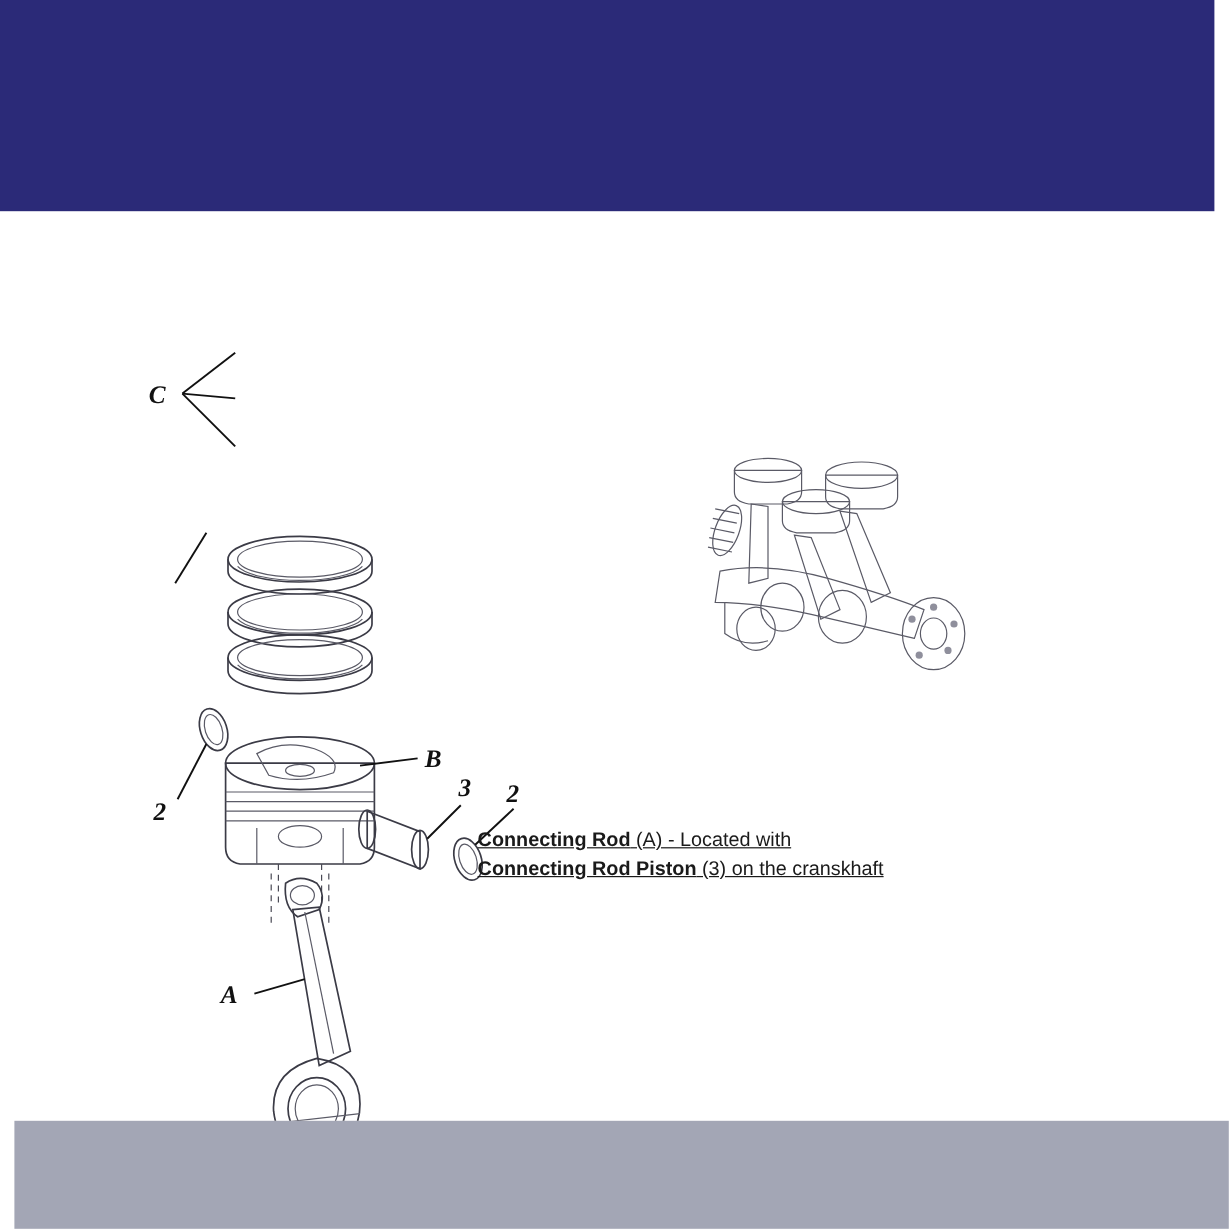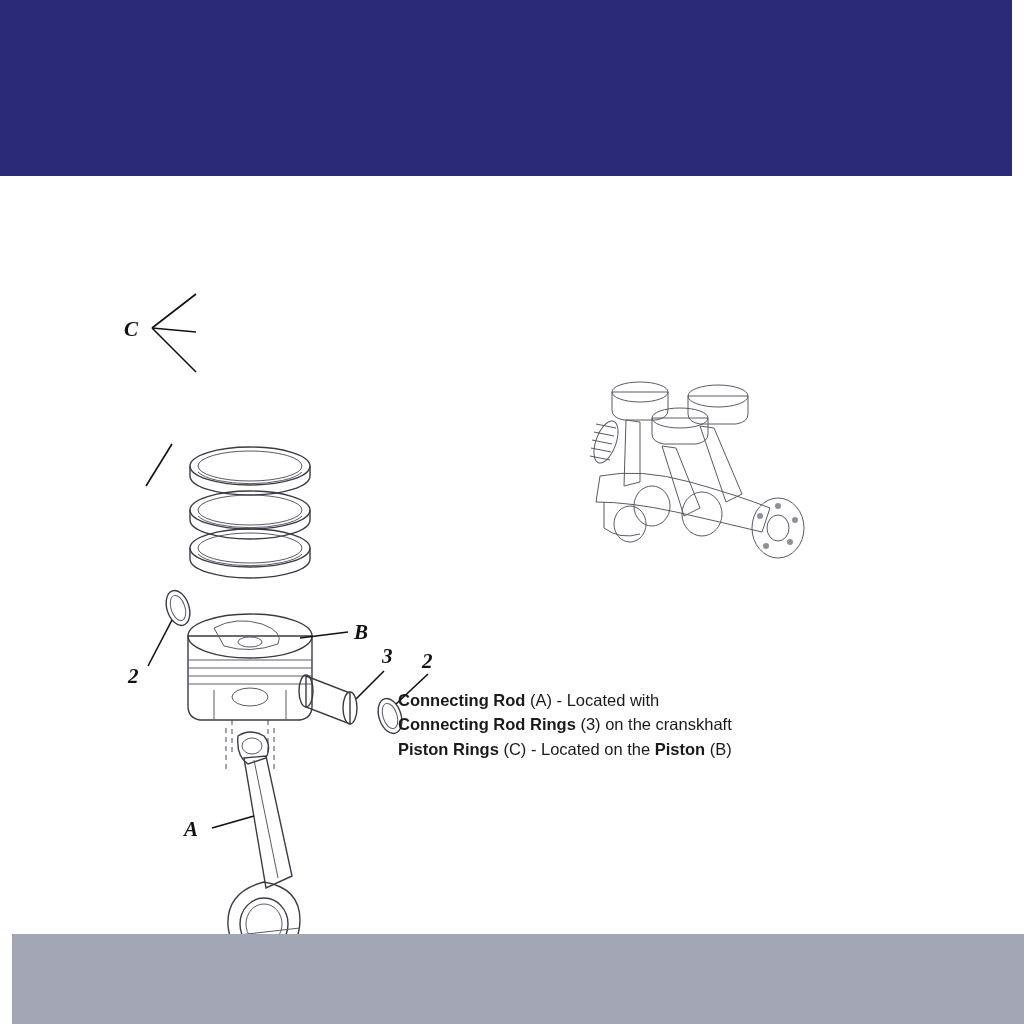--- a/index.html
+++ b/index.html
@@ -45,20 +45,21 @@
   }
   .caption {
     position: absolute;
     left: 398px;
     top: 688px;
     width: 480px;
     font-size: 16.5px;
     line-height: 24.3px;
     color: #1a1a1a;
     font-family: "Liberation Sans", sans-serif;
+    text-decoration: underline;
   }
   .caption .b { font-weight: bold; }
   .caption .line { white-space: nowrap; }
   svg { display: block; }
   .lbl {
     font-family: "Liberation Serif", serif;
     font-style: italic;
     font-weight: bold;
     font-size: 21px;
     fill: #111111;
@@ -277,20 +278,17 @@
       </g>
 
     </svg>
   </div>
 
   <div class="caption">
     <div class="line">
       <span class="b">Connecting Rod</span><span> (A) - Located with</span>
     </div>
     <div class="line">
-      <span class="b">Connecting Rod Rings</span><span> (3) on the cranskhaft</span>
-    </div>
-    <div class="line">
-      <span class="b">Piston Rings</span><span> (C) - Located on the </span><span class="b">Piston</span><span> (B)</span>
+      <span class="b">Connecting Rod Piston</span><span> (3) on the cranskhaft</span>
     </div>
   </div>
 
 </div>
 
 </body></html>

